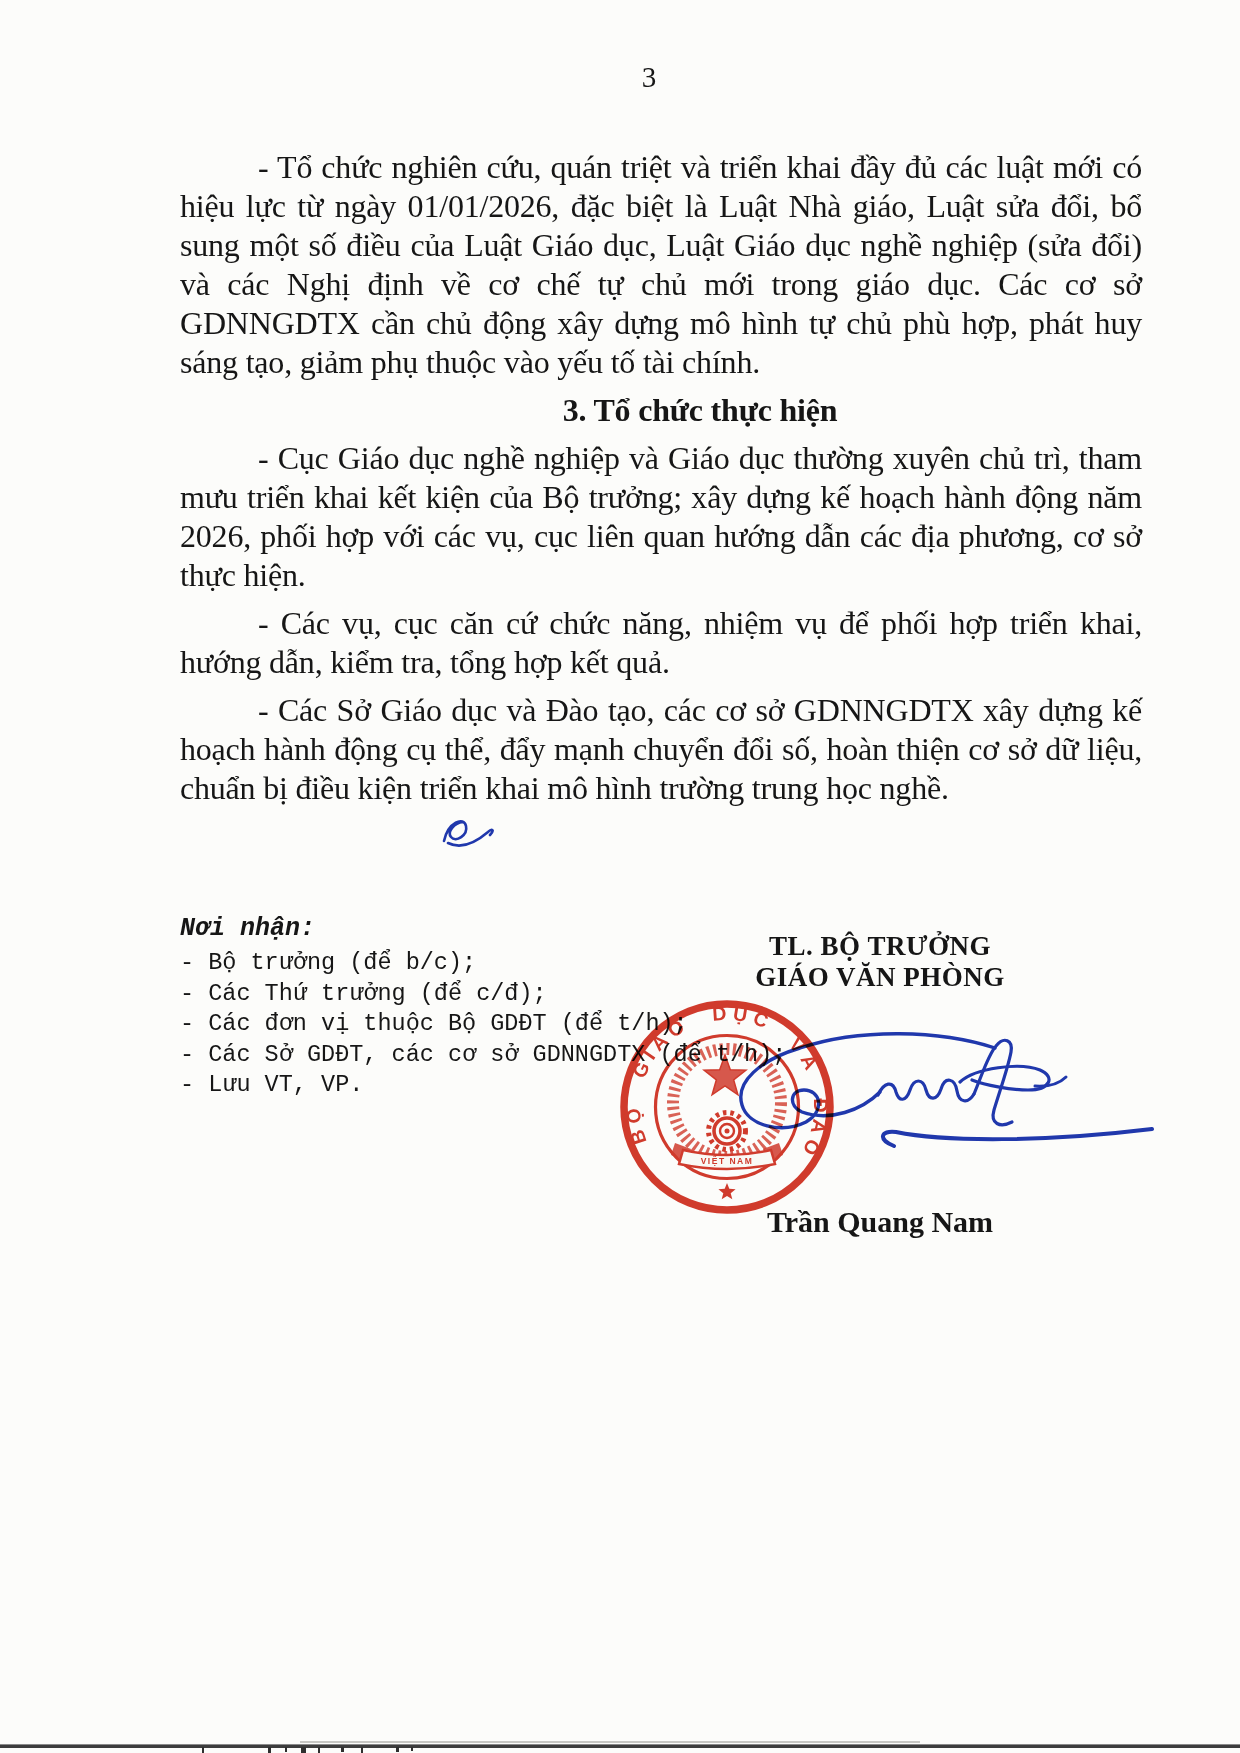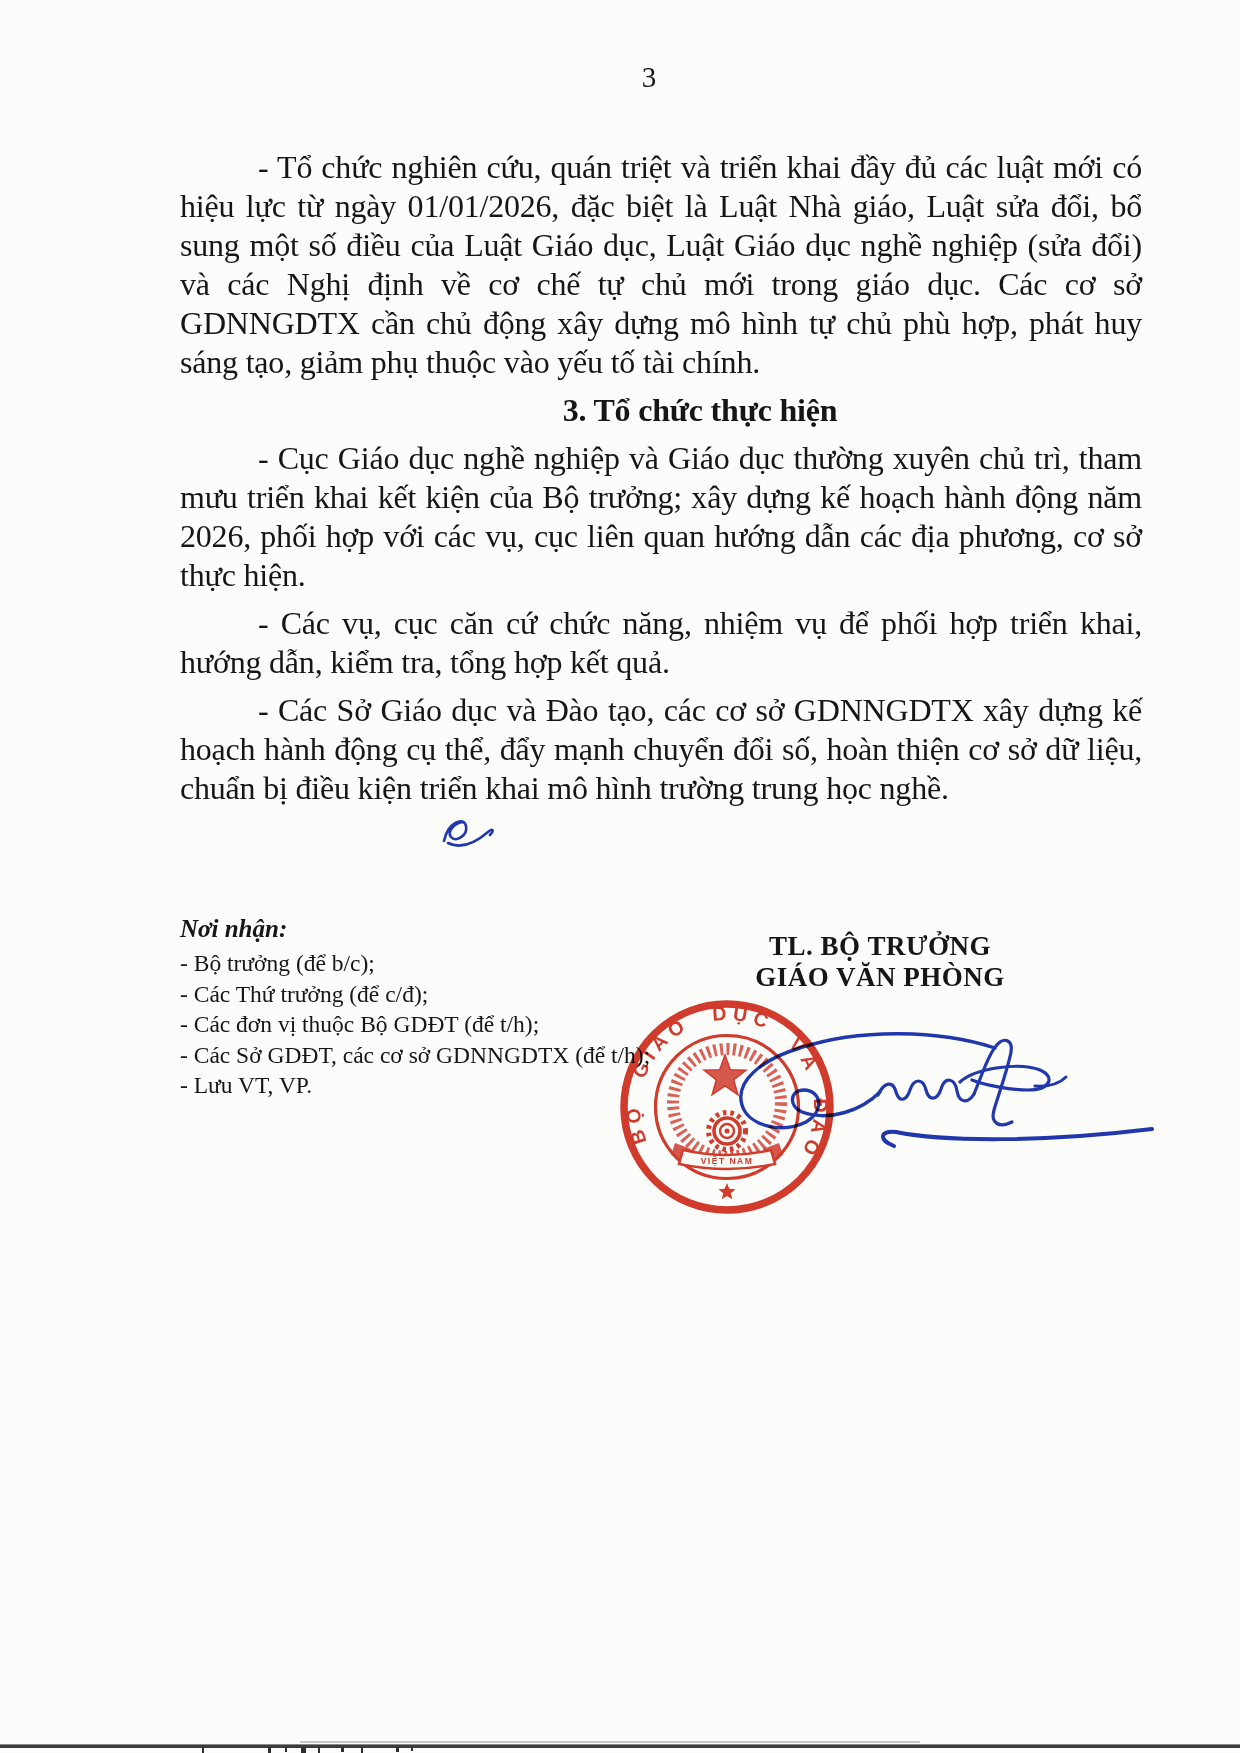--- a/index.html
+++ b/index.html
@@ -19,21 +19,21 @@
   #content{
     position:absolute;left:180px;top:112px;width:962px;
     font-size:32px;line-height:39px;letter-spacing:-0.2px;margin-top:36px;
   }
   #content p{
     margin:0;text-indent:78px;text-align:justify;
   }
   #content p + p{margin-top:9px;}
   #content p.heading{font-weight:bold;text-align:center;}
   #recipients{
-    position:absolute;left:180px;top:914px;width:560px;
+    position:absolute;left:180px;top:914px;width:560px;font-family:Liberation Mono, monospace;
   }
   #recipients .label{
     font-weight:bold;font-style:italic;font-size:25px;line-height:30px;margin-bottom:4px;
   }
   #recipients .item{
     font-size:23.5px;line-height:30.5px;white-space:nowrap;
   }
   #tl-block{
     position:absolute;left:650px;top:931px;width:460px;
     text-align:center;font-weight:bold;font-size:27px;line-height:31px;
@@ -137,20 +137,21 @@
     <path stroke-width="3.2" d="M 274 79 C 282 60, 288 40, 296 31 C 304 21, 313 25, 311 37
              C 308 53, 300 75, 294 95 C 290 109, 300 113, 312 107"></path>
 
     <path stroke-width="3.2" d="M 260 67 C 275 53, 320 47, 340 55 C 356 62, 350 75, 328 75
              C 310 75, 285 70, 272 65"></path>
     <path stroke-width="3" d="M 335 71 C 350 72, 360 68, 366 62"></path>
 
     <path stroke-width="4" d="M 194 131 C 178 125, 180 115, 196 117 C 245 127, 345 127, 452 114"></path>
   </svg>
 
+  <div id="signer">Trần Quang Nam</div>
 
   <div class="scan-smear"></div>
   <div class="scan-line"></div>
   <div class="tick" style="left:202px;top:1747px;width:2px;height:6px;"></div>
   <div class="tick" style="left:268px;top:1747px;width:3px;height:6px;"></div>
   <div class="tick" style="left:285px;top:1747px;width:2px;height:5px;"></div>
   <div class="tick" style="left:301px;top:1747px;width:5px;height:6px;"></div>
   <div class="tick" style="left:318px;top:1747px;width:2px;height:6px;"></div>
   <div class="tick" style="left:341px;top:1747px;width:3px;height:5px;"></div>
   <div class="tick" style="left:361px;top:1747px;width:2px;height:6px;"></div>

